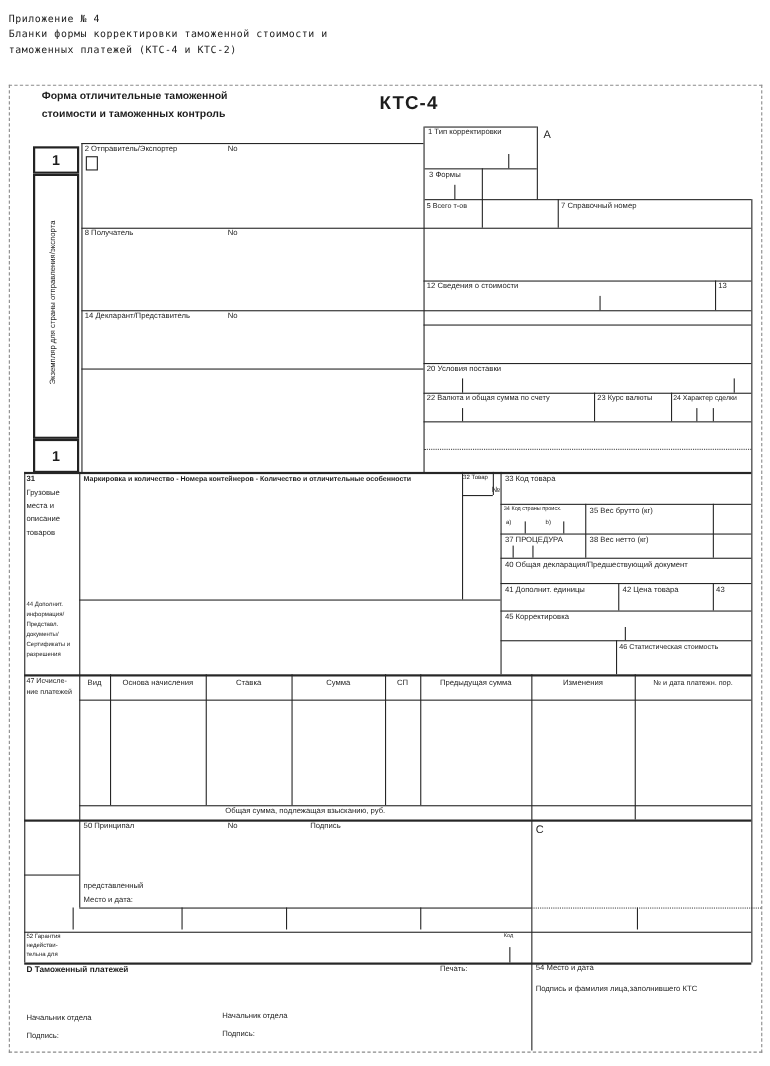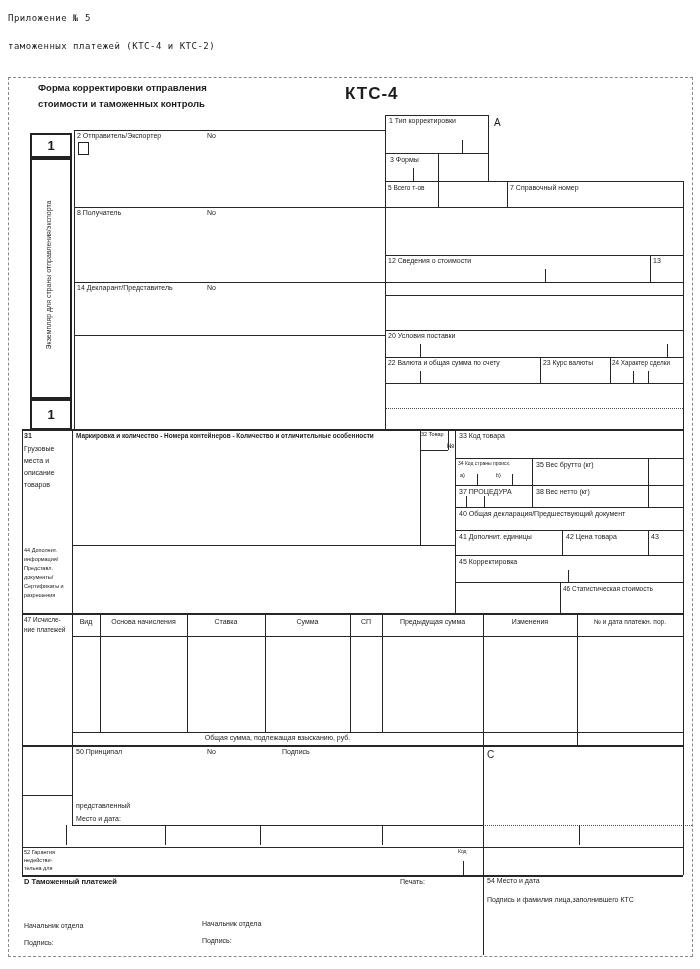--- a/index.html
+++ b/index.html
@@ -18,26 +18,27 @@
   #vert-label{position:absolute;left:45px;top:392px;width:234px;height:13px;
               transform:rotate(-90deg);transform-origin:0 0;font-size:7px;
               text-align:center;white-space:nowrap;color:#1c1c1c;}
   #checkbox2{position:absolute;left:78px;top:142px;width:9px;height:11px;border:1px solid #222;}
 </style>
 </head>
 <body>
 
 <div id="page">
 
-  <div class="t mono" style="left:8px;top:13px;">Приложение № 5</div>
+  <div class="t mono" style="left:8px;top:13px;">Приложение № 4</div>
+  <div class="t mono" style="left:8px;top:27px;">Бланки формы корректировки таможенной стоимости и</div>
   <div class="t mono" style="left:8px;top:41px;">таможенных платежей (КТС-4 и КТС-2)</div>
 
   <div id="outer-border"></div>
 
-  <div class="t bold" style="left:38px;top:83px;font-size:9.5px;">Форма корректировки отправления</div>
+  <div class="t bold" style="left:38px;top:83px;font-size:9.5px;">Форма отличительные таможенной</div>
   <div class="t bold" style="left:38px;top:99px;font-size:9.5px;">стоимости и таможенных контроль</div>
   <div class="t bold" style="left:345px;top:84px;font-size:17px;letter-spacing:1px;">КТС-4</div>
   <div class="t" style="left:494px;top:117px;font-size:10px;">А</div>
 
   <div class="cellbox" style="left:30px;top:133px;width:38px;height:21px;">
     <div class="bigone" style="line-height:21px;">1</div>
   </div>
   <div class="cellbox" style="left:30px;top:158px;width:38px;height:237px;"></div>
   <div id="vert-label">Экземпляр для страны отправления/экспорта</div>
   <div class="cellbox" style="left:30px;top:399px;width:38px;height:27px;">

